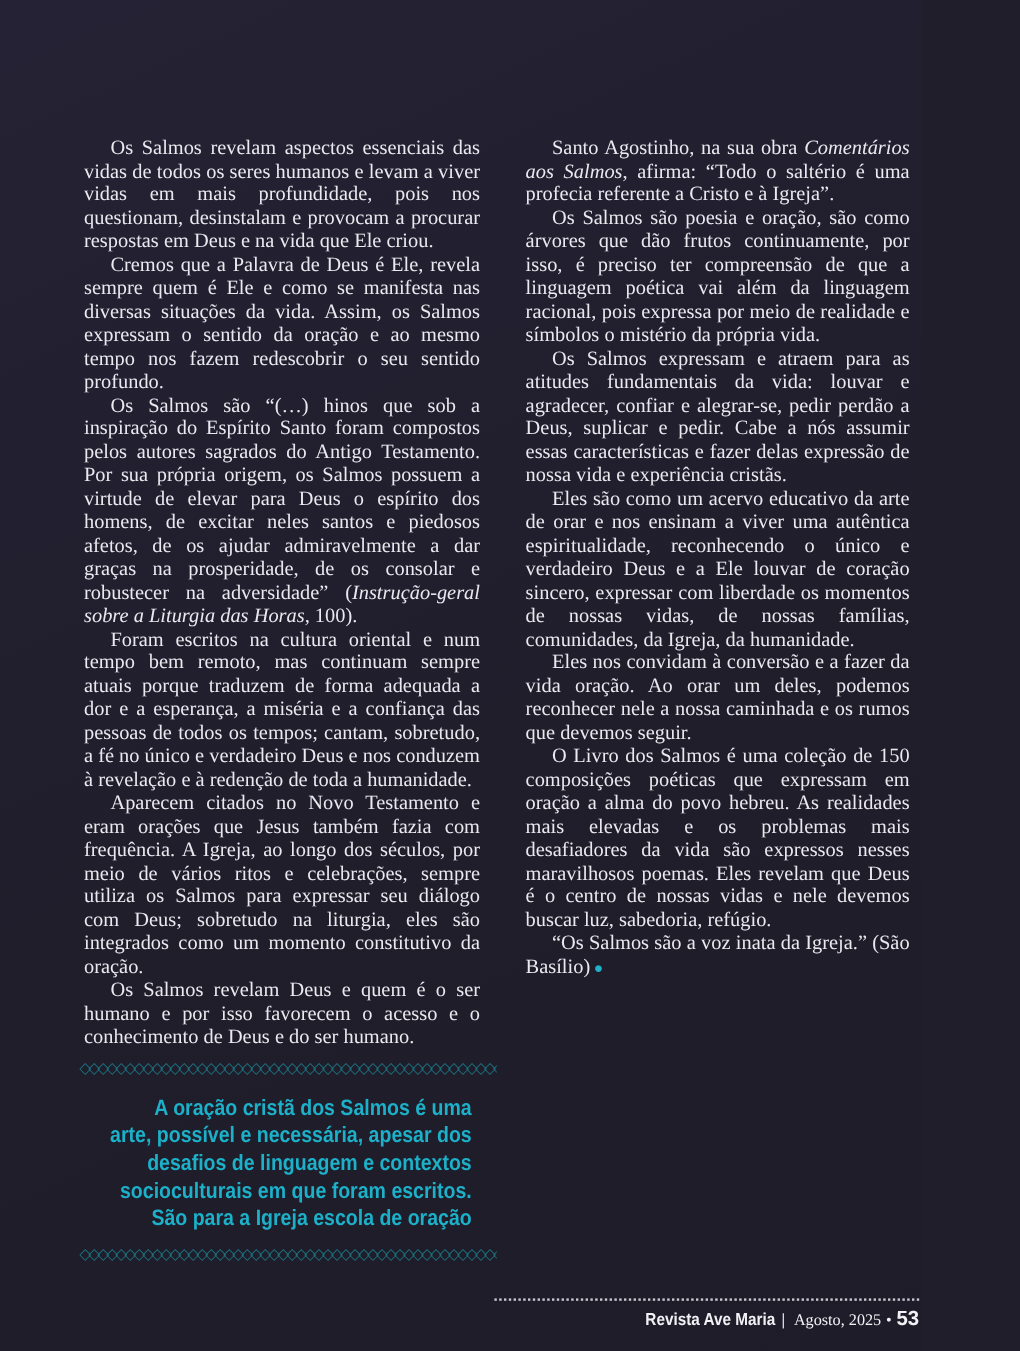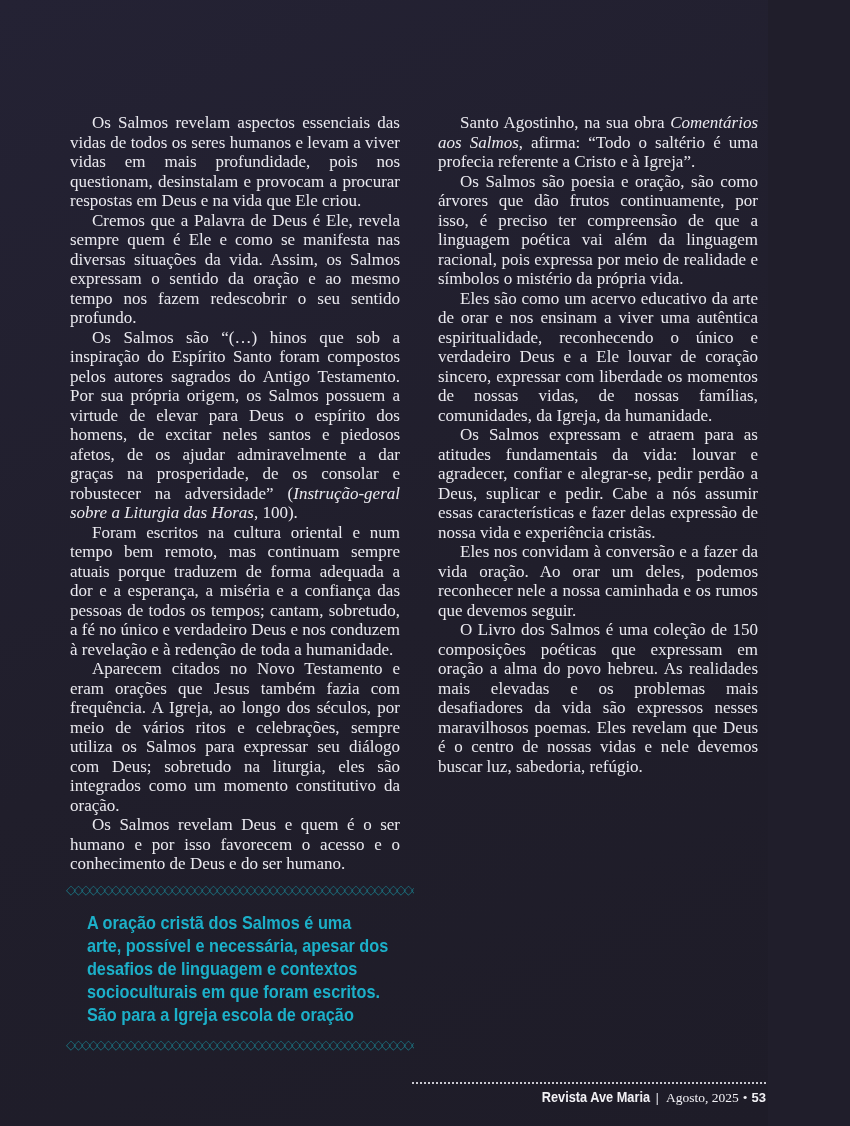--- a/index.html
+++ b/index.html
@@ -50,21 +50,21 @@
     font-size: 13px;
     line-height: 16px;
     height: 16px;
     letter-spacing: -2.5px;
     white-space: nowrap;
     overflow: hidden;
     text-align: left;
   }
   .quote-lines {
     margin: 13px 0 11px 0;
-    text-align: left;
+    text-align: right;
   }
   .quote-line {
     color: #1cb0c9;
     font-family: "Liberation Sans", sans-serif;
     font-weight: bold;
     font-size: 18.5px;
     line-height: 23px;
     white-space: nowrap;
     transform: scaleX(0.88);
     transform-origin: center;
@@ -98,21 +98,21 @@
     margin: 0 7px 0 5px;
     color: #d8d7de;
     font-family: "Liberation Sans", sans-serif;
     font-weight: 300;
   }
   .issue { font-family: "Liberation Serif", serif; text-align: center; }
   .fdot { margin: 0 4px; }
   .pagenum {
     font-family: "Liberation Sans", sans-serif;
     font-weight: bold;
-    font-size: 13px;
+    font-size: 17px;
   }
 </style>
 </head>
 <body>
 
 <div class="page">
 
   <div class="columns">
 
     <div class="col col-left">
@@ -132,24 +132,25 @@
           <div class="quote-line">socioculturais em que foram escritos.</div>
           <div class="quote-line">São para a Igreja escola de oração</div>
         </div>
         <div class="sep">◇◇◇◇◇◇◇◇◇◇◇◇◇◇◇◇◇◇◇◇◇◇◇◇◇◇◇◇◇◇◇◇◇◇◇◇◇◇◇◇◇◇◇◇◇◇◇◇◇◇◇◇◇◇◇◇◇◇◇◇</div>
       </div>
     </div>
 
     <div class="col col-right">
       <p><span>Santo Agostinho, na sua obra </span><span class="it">Comentários aos Salmos</span><span>, afirma: “Todo o saltério é uma profecia referente a Cristo e à Igreja”.</span></p>
       <p><span>Os Salmos são poesia e oração, são como árvores que dão frutos continuamente, por isso, é preciso ter compreensão de que a linguagem poética vai além da linguagem racional, pois expressa por meio de realidade e símbolos o mistério da própria vida.</span></p>
+      <p><span>Os Salmos expressam e atraem para as atitudes fundamentais da vida: louvar e agradecer, confiar e alegrar-se, pedir perdão a Deus, suplicar e pedir. Cabe a nós assumir essas características e fazer delas expressão de nossa vida e experiência cristãs.</span></p>
       <p><span>Eles são como um acervo educativo da arte de orar e nos ensinam a viver uma autêntica espiritualidade, reconhecendo o único e verdadeiro Deus e a Ele louvar de coração sincero, expressar com liberdade os momentos de nossas vidas, de nossas famílias, comunidades, da Igreja, da humanidade.</span></p>
-      <p><span>Os Salmos expressam e atraem para as atitudes fundamentais da vida: louvar e agradecer, confiar e alegrar-se, pedir perdão a Deus, suplicar e pedir. Cabe a nós assumir essas características e fazer delas expressão de nossa vida e experiência cristãs.</span></p>
       <p><span>Eles nos convidam à conversão e a fazer da vida oração. Ao orar um deles, podemos reconhecer nele a nossa caminhada e os rumos que devemos seguir.</span></p>
       <p><span>O Livro dos Salmos é uma coleção de 150 composições poéticas que expressam em oração a alma do povo hebreu. As realidades mais elevadas e os problemas mais desafiadores da vida são expressos nesses maravilhosos poemas. Eles revelam que Deus é o centro de nossas vidas e nele devemos buscar luz, sabedoria, refúgio.</span></p>
+      <p><span>“Os Salmos são a voz inata da Igreja.” (São Basílio)</span><span class="endmark">●</span></p>
     </div>
 
   </div>
 
   <div class="footer">
     <div class="footer-rule"></div>
     <div class="footer-text">
       <span class="mag">Revista Ave Maria</span><span class="fdiv">|</span><span class="issue">Agosto, 2025</span><span class="fdot">•</span><span class="pagenum">53</span>
     </div>
   </div>

